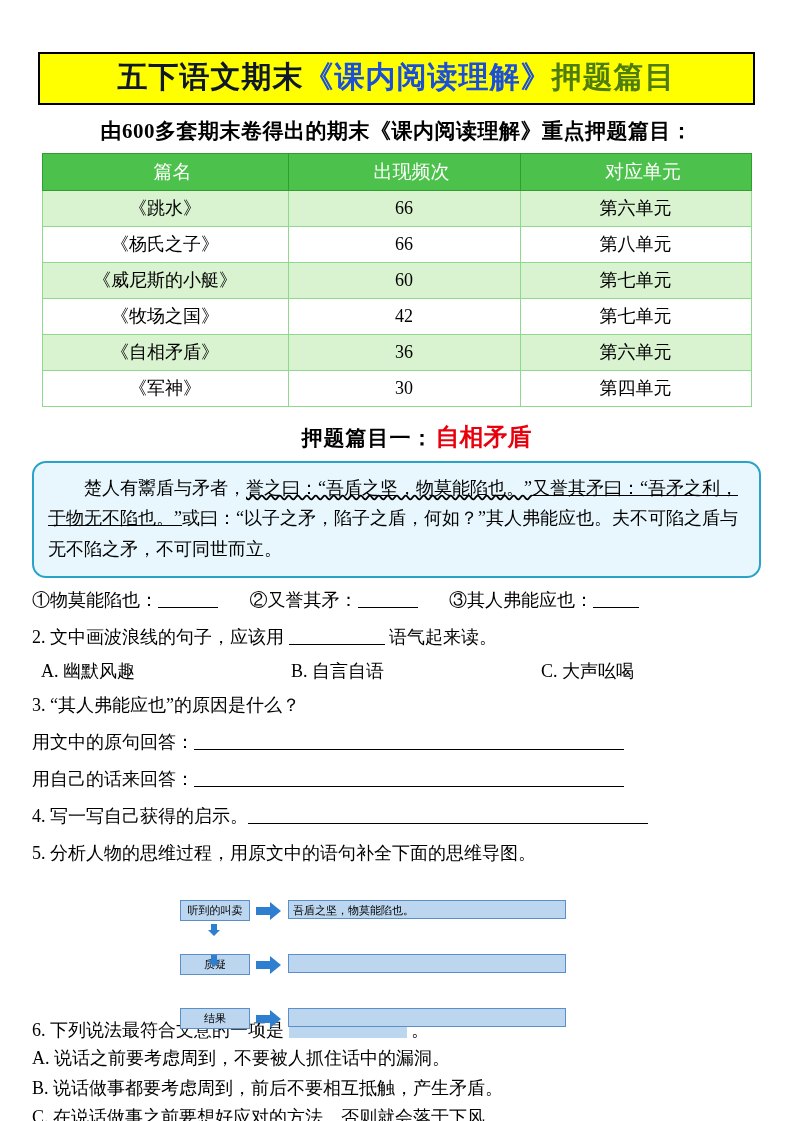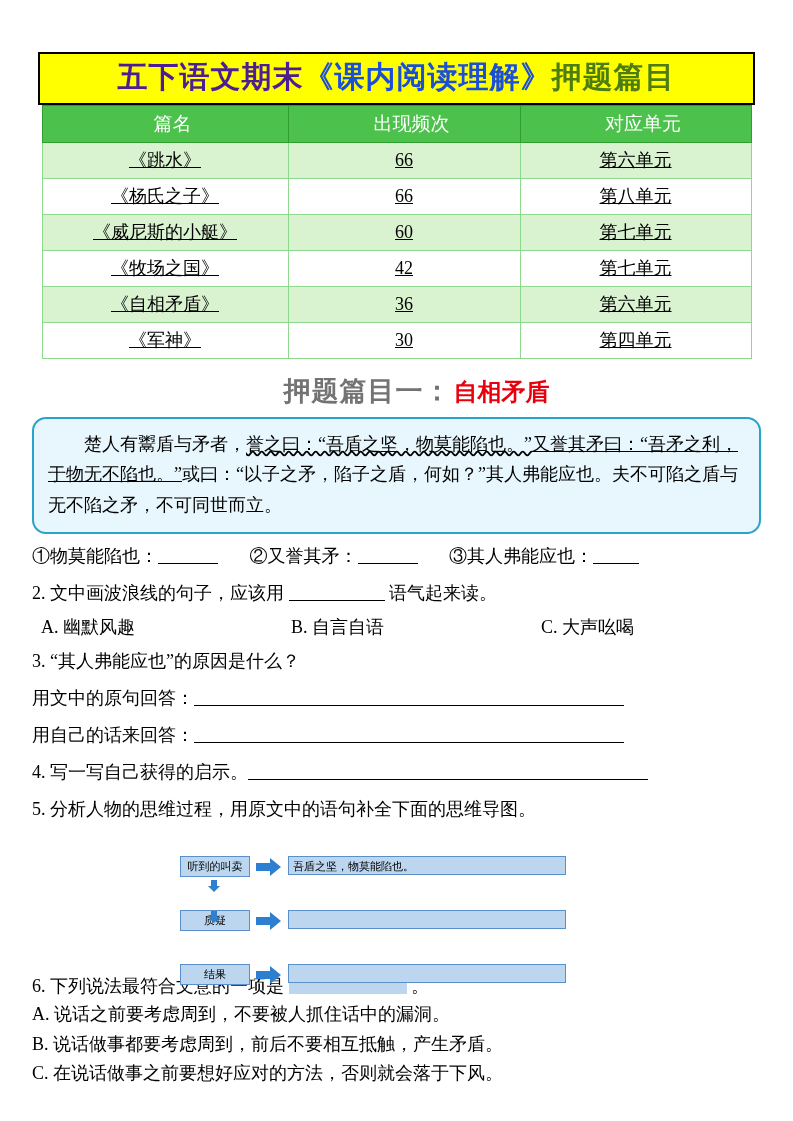--- a/index.html
+++ b/index.html
@@ -31,21 +31,21 @@
     padding: 6px 0 8px 0;
     margin: 14px 8px 0 8px;
   }
   .title-box .t {
     font-size: 30px;
     font-weight: bold;
     letter-spacing: 1px;
     line-height: 1.15;
     white-space: nowrap;
   }
-  .t-black { color: #4c1d95; }
+  .t-black { color: #0f172a; }
   .t-blue { color: #1a4fd6; }
   .t-red { color: #4d7c0f; }
 
   .subtitle {
     text-align: center;
     font-size: 21px;
     font-weight: bold;
     margin: 12px 0 8px 0;
     letter-spacing: 0.5px;
   }
@@ -65,37 +65,36 @@
     height: 34px;
     border: 1px solid #2f9e2f;
     text-align: center;
     padding-left: 16px;
   }
   table.freq td {
     border: 1px solid #8fd98f;
     height: 33px;
     text-align: center;
     font-size: 18px;
-    text-decoration: underline;
   }
   table.freq tr.odd td { background: #d9f2cf; }
   table.freq tr.even td { background: #ffffff; }
   table.freq col.c1 { width: 246px; }
   table.freq col.c2 { width: 232px; }
   table.freq col.c3 { width: 231px; }
 
   
   .sec-head {
     text-align: center;
     margin: 14px 0 8px 0;
     white-space: nowrap;
   }
   .sec-head .lead {
-    color: #737373;
-    font-size: 27px;
+    color: #000000;
+    font-size: 21px;
     font-weight: bold;
     letter-spacing: 1px;
     margin-left: 40px;
   }
   .sec-head .name {
     color: #e8000d;
     font-size: 24px;
     font-weight: bold;
     margin-left: 2px;
   }
@@ -227,20 +226,21 @@
 <body>
 
 <div class="page">
 
   <div class="title-box">
     <div class="t">
       <span class="t-black">五下语文期末</span><span class="t-blue">《课内阅读理解》</span><span class="t-red">押题篇目</span>
     </div>
   </div>
 
+  <div class="subtitle">由600多套期末卷得出的期末《课内阅读理解》重点押题篇目：</div>
 
   <table class="freq">
     <colgroup>
         <col class="c1">
         <col class="c2">
         <col class="c3">
       </colgroup>
     <thead>
       <tr>
         <th>篇名</th>

